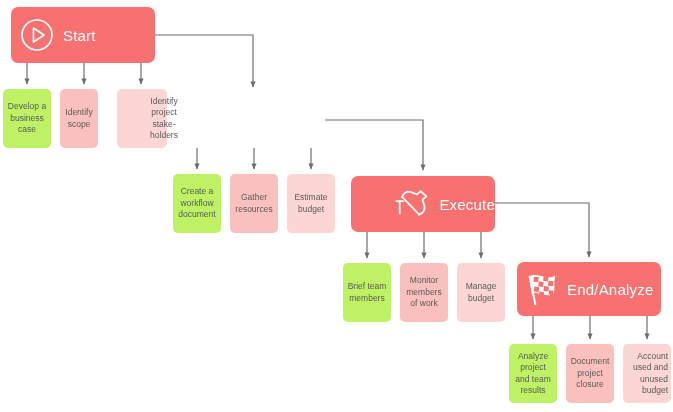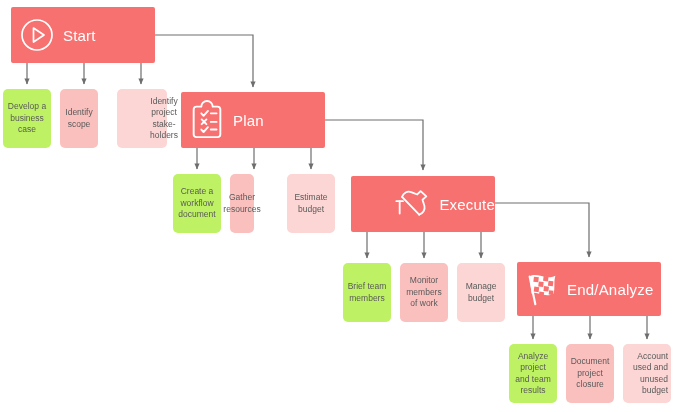--- a/index.html
+++ b/index.html
@@ -20,21 +20,21 @@
   svg.wires {
     position: absolute;
     left: 0;
     top: 0;
     width: 673px;
     height: 412px;
     pointer-events: none;
   }
   .stage {
     position: absolute;
-    border-radius: 2px;
+    border-radius: 7px;
     background: #F87171;
     display: flex;
     align-items: center;
     box-sizing: border-box;
   }
   .stage .stage-icon {
     flex: 0 0 auto;
     display: flex;
     align-items: center;
     justify-content: center;
@@ -106,37 +106,23 @@
         <path d="M14.5,11 L25,18 L14.5,25 Z" fill="none" stroke="#ffffff" stroke-width="1.7" stroke-linejoin="round"></path>
       </svg>
     </span>
     <span class="stage-label">Start</span>
   </div>
 
   <div class="task shade-1" style="left:3px; top:89px; width:48px; height:59px;">Develop a business case</div>
   <div class="task shade-2" style="left:60px; top:89px; width:38px; height:59px;">Identify scope</div>
   <div class="task shade-3" style="left:117px; top:89px; width:48px; height:59px;padding-left:47px;">Identify project stake-holders</div>
 
-  <div class="stage" style="left:181px; top:92px; width:144px; height:56px;">
-    <span class="stage-icon" style="width:52px;">
-      <svg width="38" height="40" viewBox="0 0 38 42">
-        <path d="M8,7 h5 a6,6 0 0 1 12,0 h5 a3,3 0 0 1 3,3 v26 a3,3 0 0 1 -3,3 h-22 a3,3 0 0 1 -3,-3 v-26 a3,3 0 0 1 3,-3 z" fill="none" stroke="#ffffff" stroke-width="2" stroke-linejoin="round"></path>
-        <path d="M13,14 l2.4,2.6 L20,11.5" fill="none" stroke="#ffffff" stroke-width="2" stroke-linecap="round" stroke-linejoin="round"></path>
-        <line x1="23" y1="14" x2="29" y2="14" stroke="#ffffff" stroke-width="2" stroke-linecap="round"></line>
-        <path d="M13.4,20.4 l5,5 M18.4,20.4 l-5,5" fill="none" stroke="#ffffff" stroke-width="2" stroke-linecap="round"></path>
-        <line x1="23" y1="23" x2="29" y2="23" stroke="#ffffff" stroke-width="2" stroke-linecap="round"></line>
-        <path d="M13,31 l2.4,2.6 L20,28.5" fill="none" stroke="#ffffff" stroke-width="2" stroke-linecap="round" stroke-linejoin="round"></path>
-        <line x1="23" y1="31" x2="29" y2="31" stroke="#ffffff" stroke-width="2" stroke-linecap="round"></line>
-      </svg>
-    </span>
-    <span class="stage-label">Plan</span>
-  </div>
 
   <div class="task shade-1" style="left:173px; top:174px; width:48px; height:59px;">Create a workflow document</div>
-  <div class="task shade-2" style="left:230px; top:174px; width:24px; height:59px;">Gather resources</div>
+  <div class="task shade-2" style="left:230px; top:174px; width:48px; height:59px;">Gather resources</div>
   <div class="task shade-3" style="left:287px; top:174px; width:48px; height:59px;">Estimate budget</div>
 
   <div class="stage" style="left:351px; top:176px; width:144px; height:56px;justify-content:flex-end;">
     <span class="stage-icon" style="width:52px;">
       <svg width="40" height="40" viewBox="0 0 42 42">
         <g fill="none" stroke="#ffffff" stroke-width="1.9" stroke-linejoin="round" stroke-linecap="round">
           <path d="M9.5,13.5 C11,9.5 15,7 19,8.5 L25.5,11 L29,7.5 L35,13 L31,16.5 L33,23 C34,27 31.5,31 27.5,32.2"></path>
           <path d="M9.5,13.5 L27.5,32.2"></path>
           <line x1="7" y1="18" x2="7" y2="31"></line>
           <line x1="3.5" y1="18" x2="10.5" y2="18"></line>

